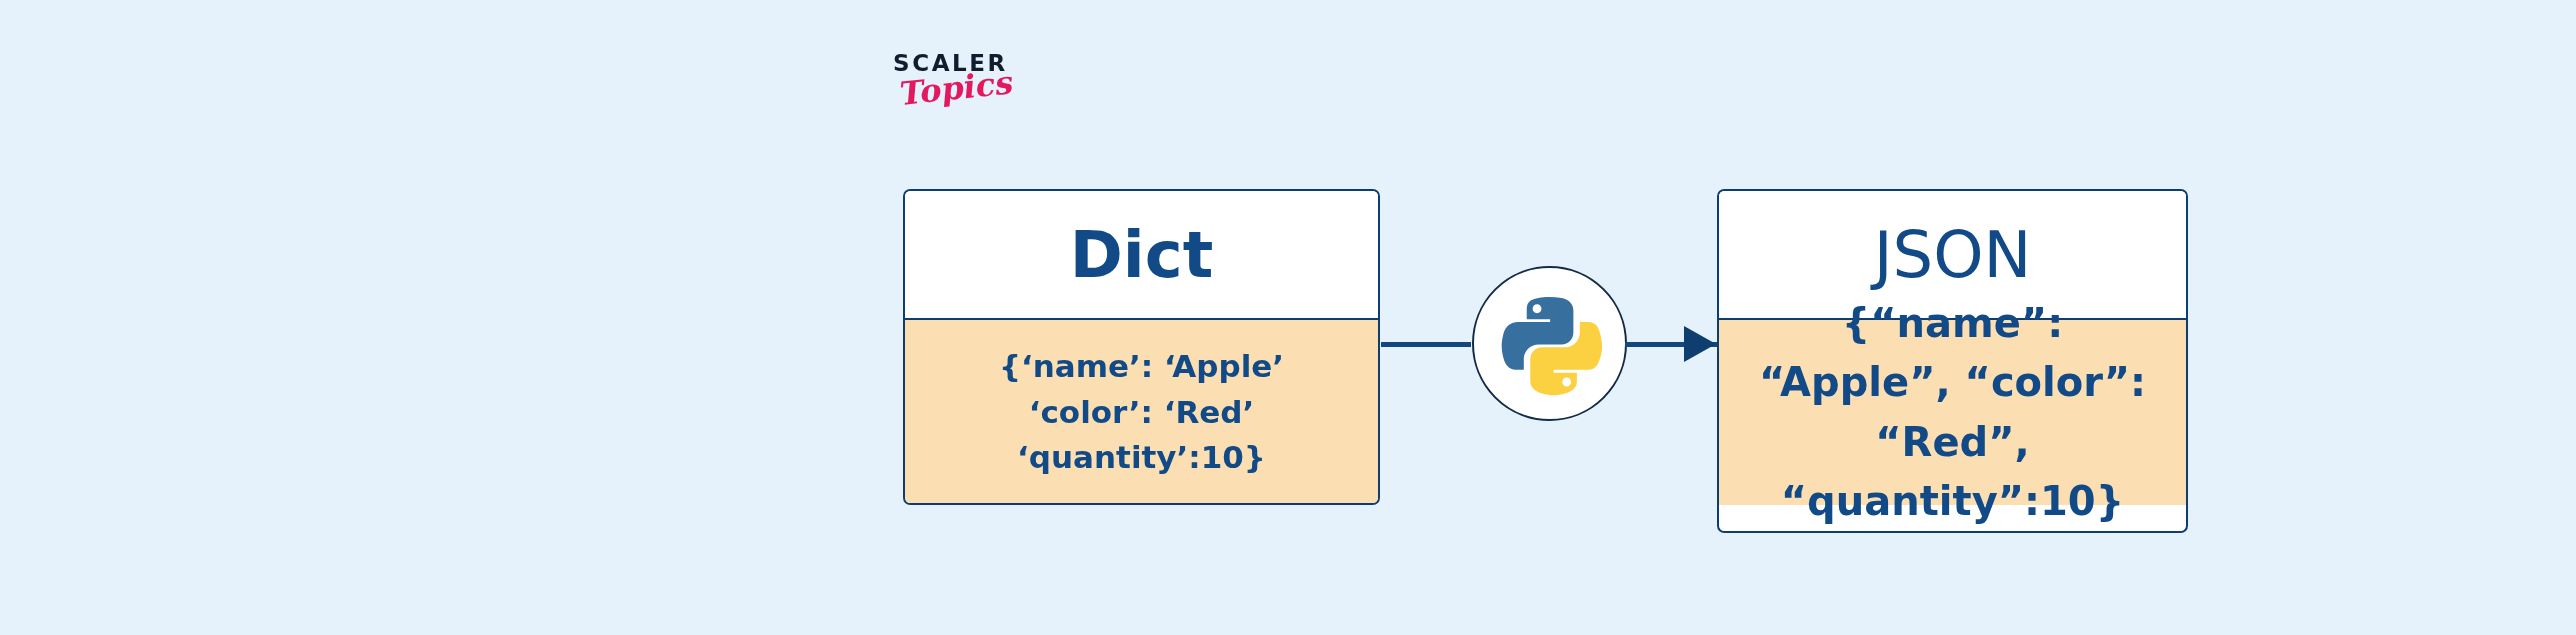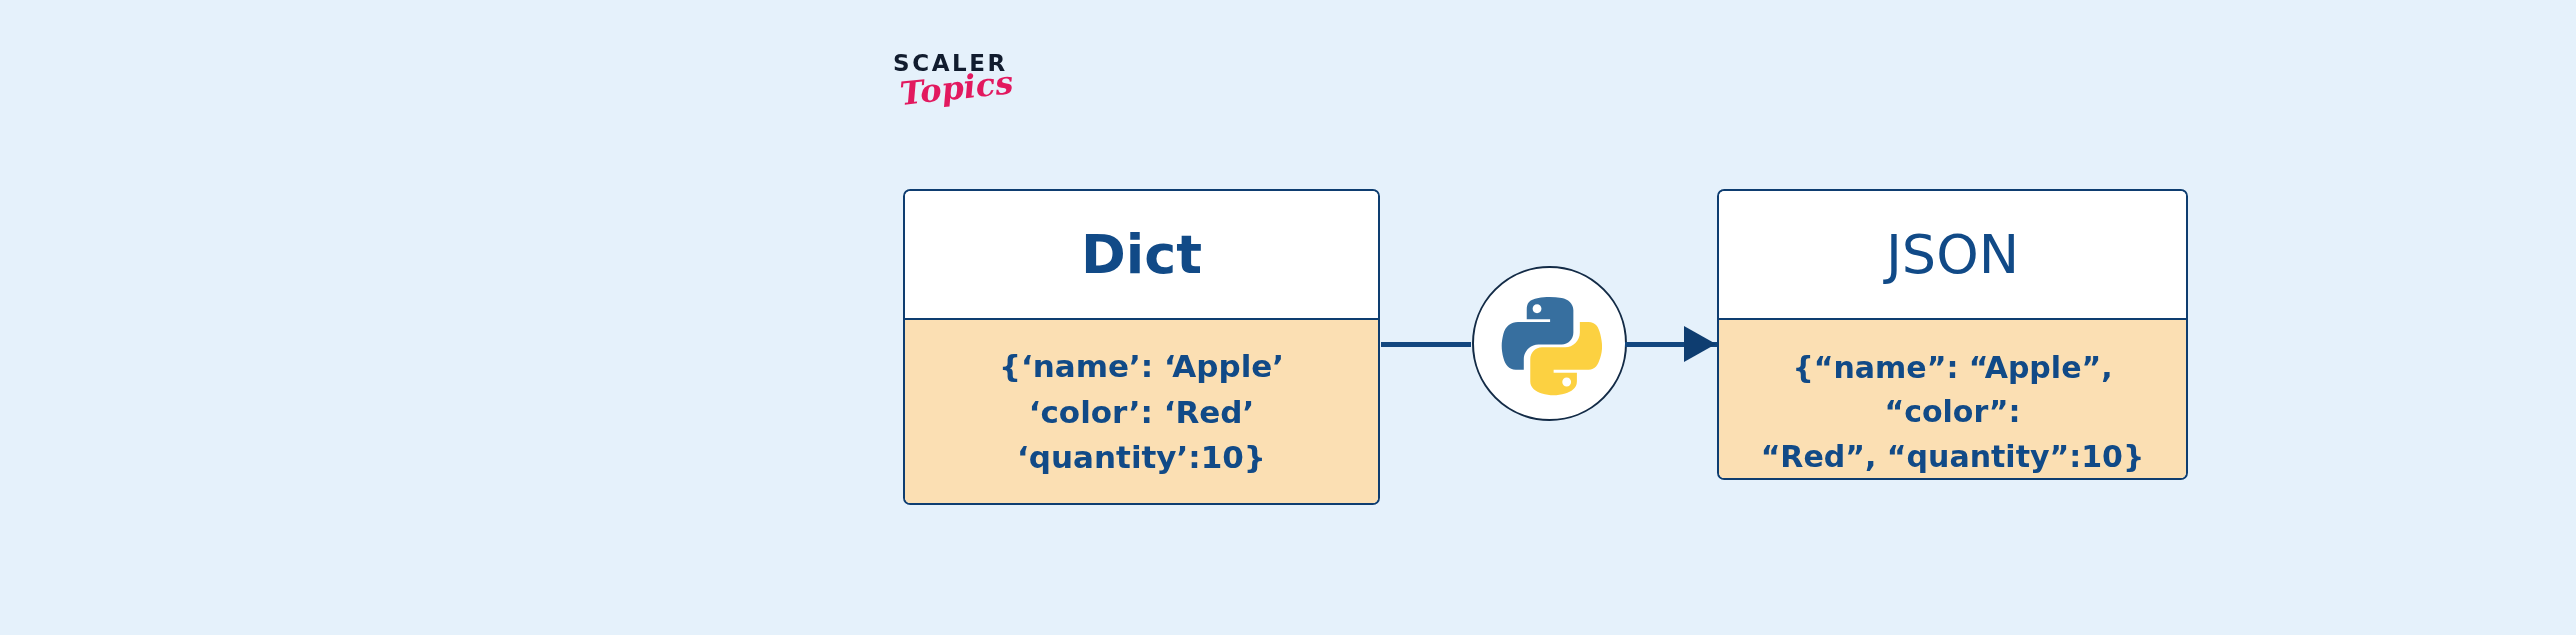--- a/index.html
+++ b/index.html
@@ -68,35 +68,35 @@
   .card-left {
     left: 903px;
     top: 189px;
     width: 477px;
     height: 316px;
   }
   .card-right {
     left: 1717px;
     top: 189px;
     width: 471px;
-    height: 291px;
+    height: 344px;
   }
   .card-header {
     height: 129px;
     background: #ffffff;
     display: flex;
     align-items: center;
     justify-content: center;
     border-bottom: 2.1px solid #0e3d70;
     box-sizing: border-box;
   }
   .card-title {
     color: #114a87;
     font-family: "DejaVu Sans", sans-serif;
-    font-size: 54px;
+    font-size: 64px;
     line-height: 1;
     white-space: nowrap;
   }
   .card-title.bold { font-weight: bold; }
   .card-title.regular { font-weight: normal; }
 
   .card-body {
     height: 185px;
     background: #fbdfb3;
     display: flex;
@@ -107,21 +107,21 @@
   }
   .card-code {
     color: #114a87;
     font-family: "DejaVu Sans", sans-serif;
     font-weight: bold;
     font-size: 31px;
     line-height: 1.48;
     text-align: center;
     white-space: pre-line;
   }
-  .card-code.json { font-size: 30px; }
+  .card-code.json { font-size: 40px; }
 
   
   .conn-left {
     position: absolute;
     left: 1381px;
     top: 342px;
     width: 90px;
     height: 4.6px;
     background: #12477f;
   }

